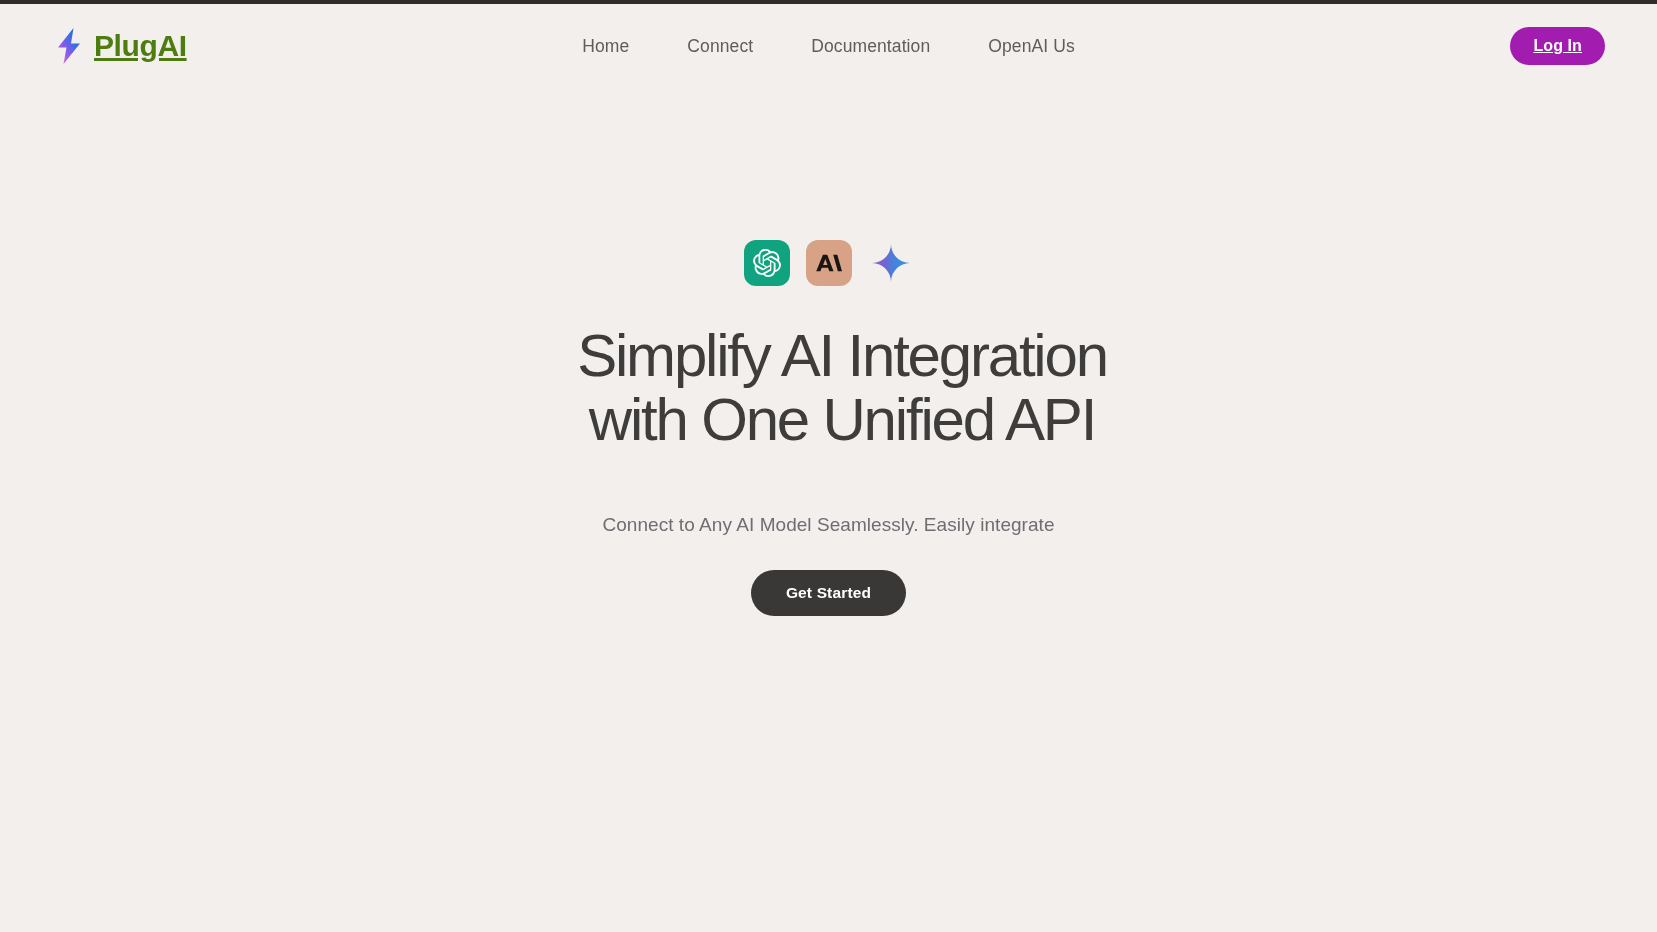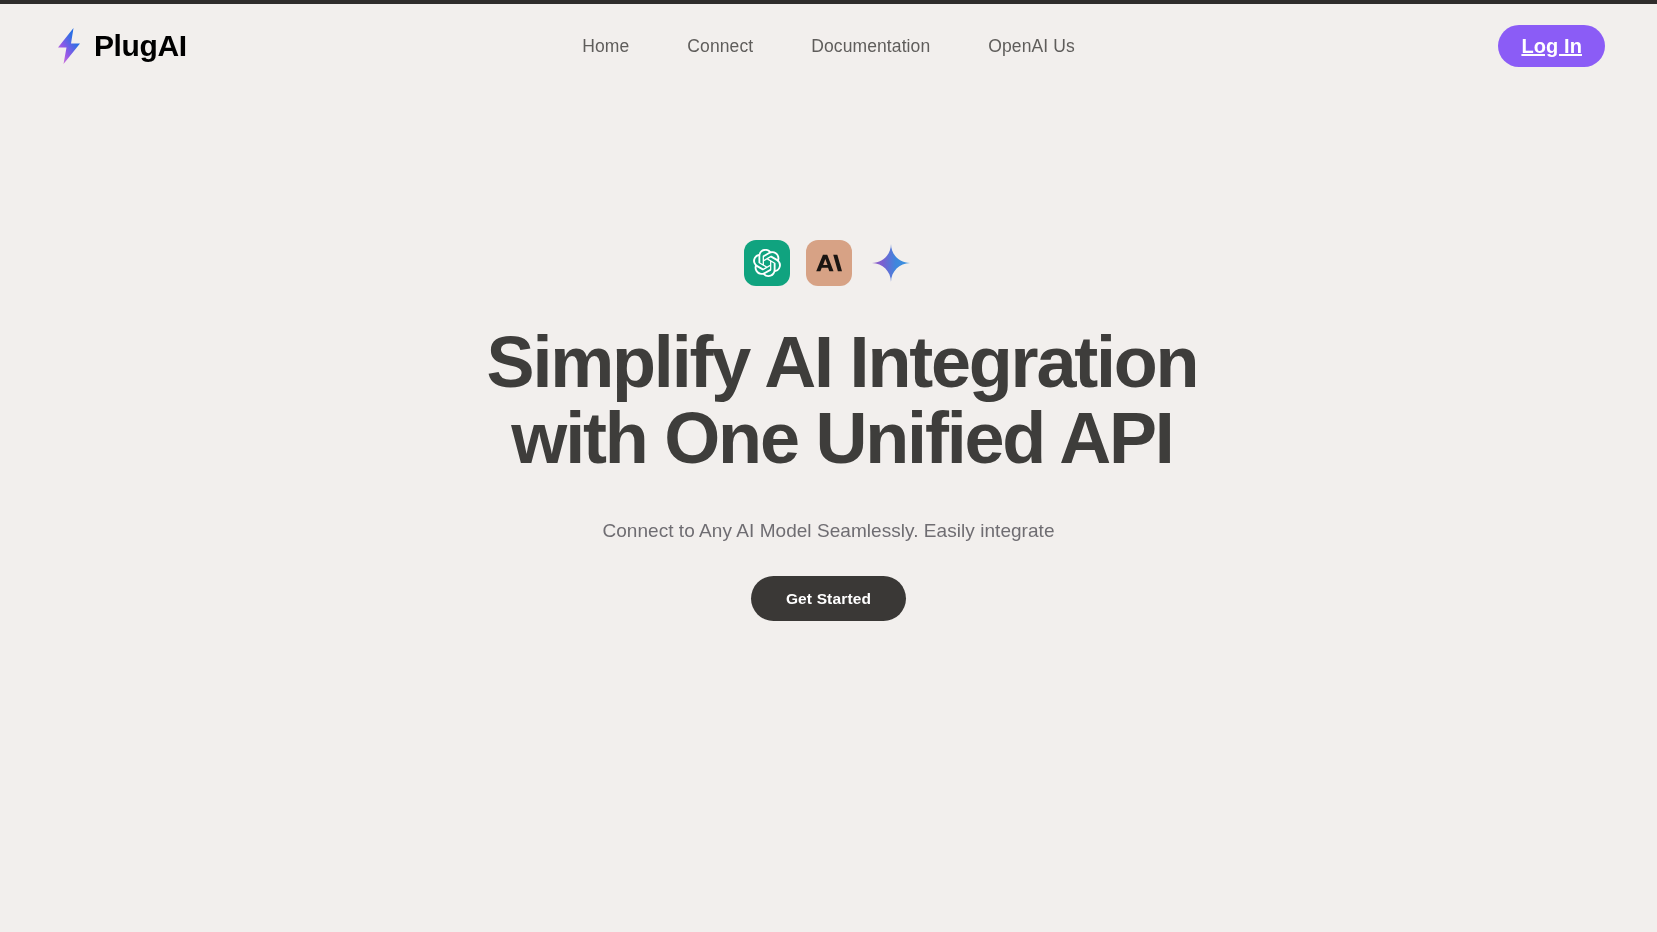--- a/index.html
+++ b/index.html
@@ -48,23 +48,24 @@
 
   .bolt-icon {
     width: 30px;
     height: 38px;
     display: block;
   }
 
   .brand-name {
     font-size: 30px;
     font-weight: bold;
-    color: #000000;
+    color: #4d7c0f;
     letter-spacing: -0.4px;
     line-height: 1;
+    text-decoration: underline;
   }
 
   .main-nav {
     position: absolute;
     left: 0;
     right: 0;
     display: flex;
     justify-content: center;
     align-items: center;
     gap: 0;
@@ -89,26 +90,26 @@
   }
 
   .header-right {
     margin-left: auto;
     display: flex;
     align-items: center;
     z-index: 5;
   }
 
   .login-button {
-    background: #8b5cf6;
+    background: #a21caf;
     color: #ffffff;
     border: none;
     border-radius: 999px;
     font-family: inherit;
-    font-size: 20px;
+    font-size: 16px;
     font-weight: bold;
     padding: 11px 23px;
     cursor: pointer;
     letter-spacing: 0.1px;
     line-height: 1;
     text-decoration: underline;
   }
 
   
   .hero {
@@ -146,34 +147,34 @@
   .badge-gemini {
     width: 46px;
     height: 46px;
     display: flex;
     align-items: center;
     justify-content: center;
     flex: 0 0 auto;
   }
 
   .hero-title {
-    font-size: 72px;
-    font-weight: bold;
+    font-size: 60px;
+    font-weight: normal;
     color: #3e3d3b;
     text-align: center;
     line-height: 1.06;
     letter-spacing: -2.2px;
     max-width: 1100px;
     margin-left: 27px;
   }
 
   .hero-title .line { display: block; }
 
   .hero-subtitle {
-    margin-top: 40px;
+    margin-top: 60px;
     font-size: 19px;
     color: #6f6d72;
     text-align: center;
     line-height: 1.52;
     letter-spacing: 0.05px;
   }
 
   .hero-subtitle .line { display: block; }
 
   .cta-button {

